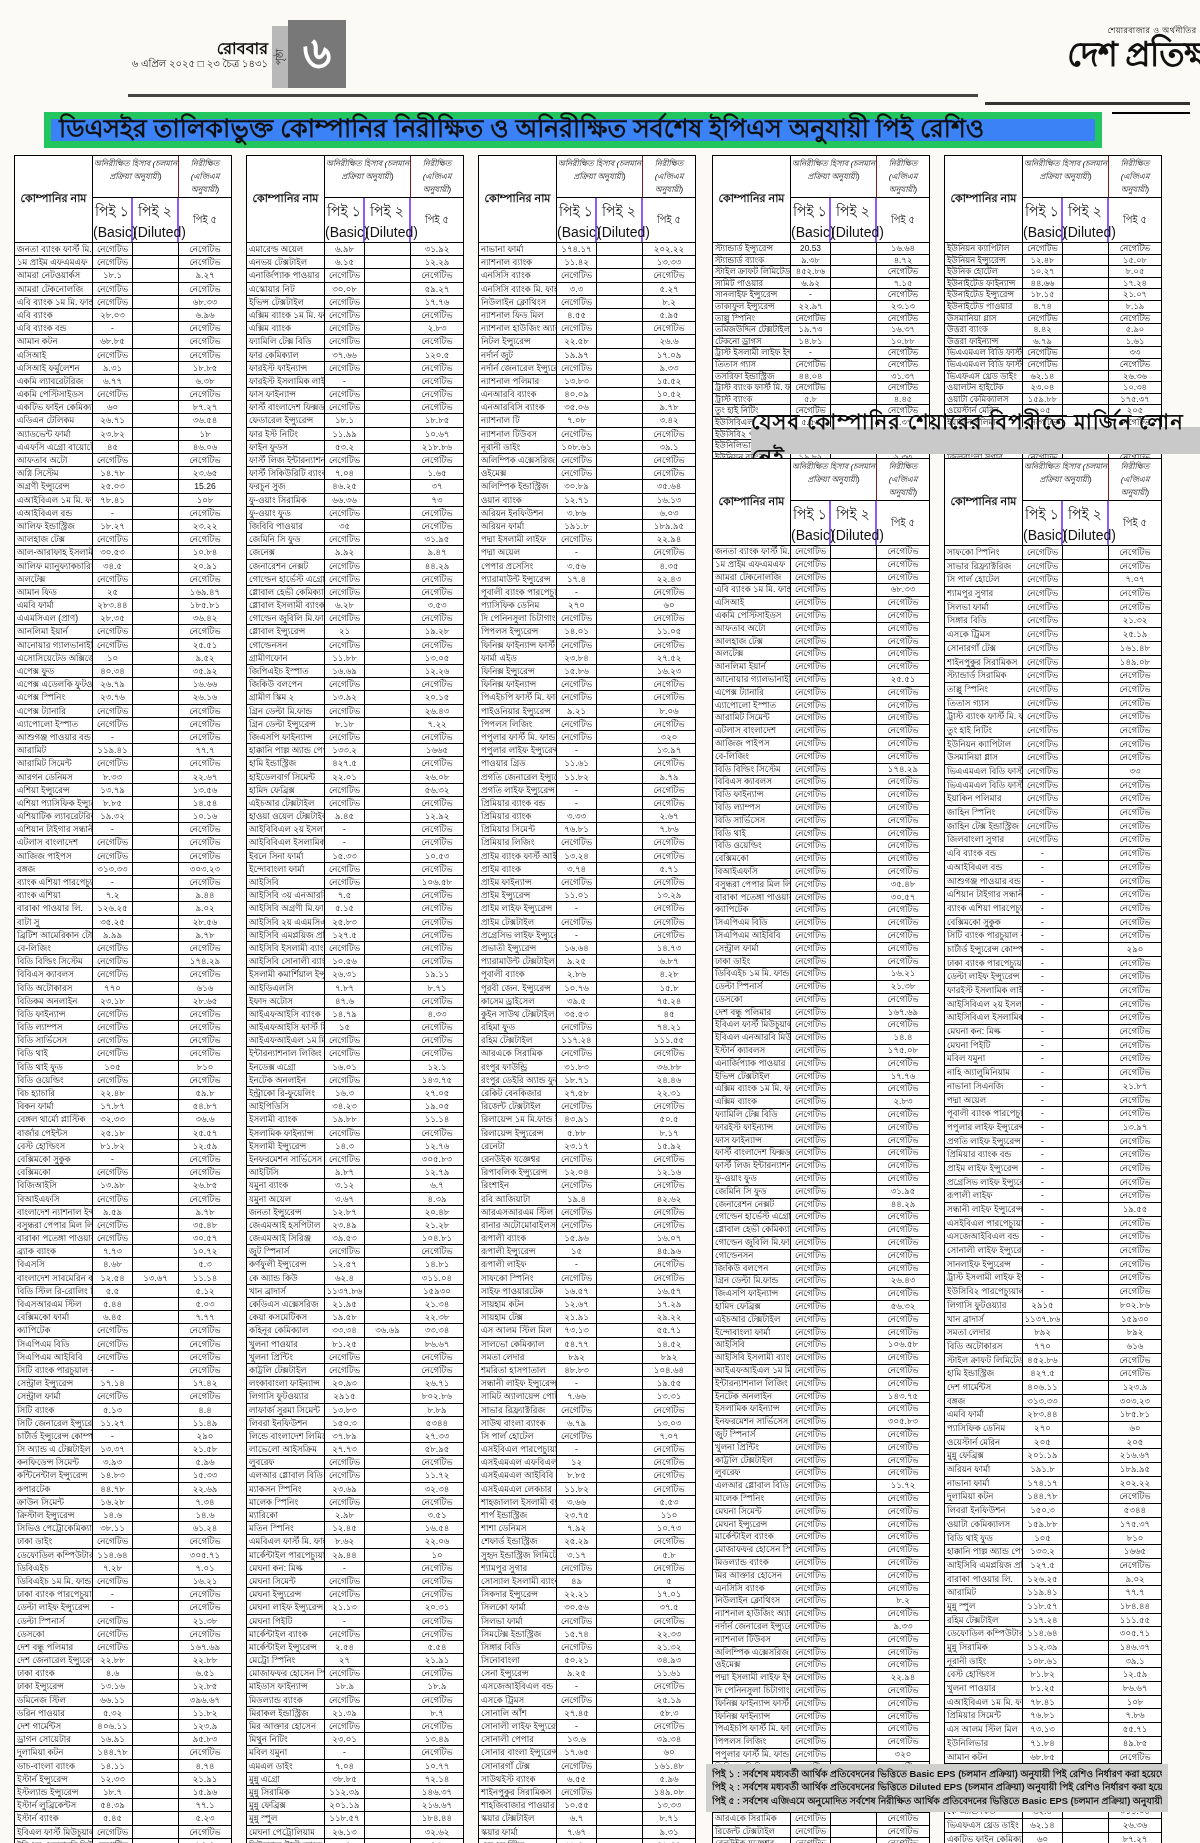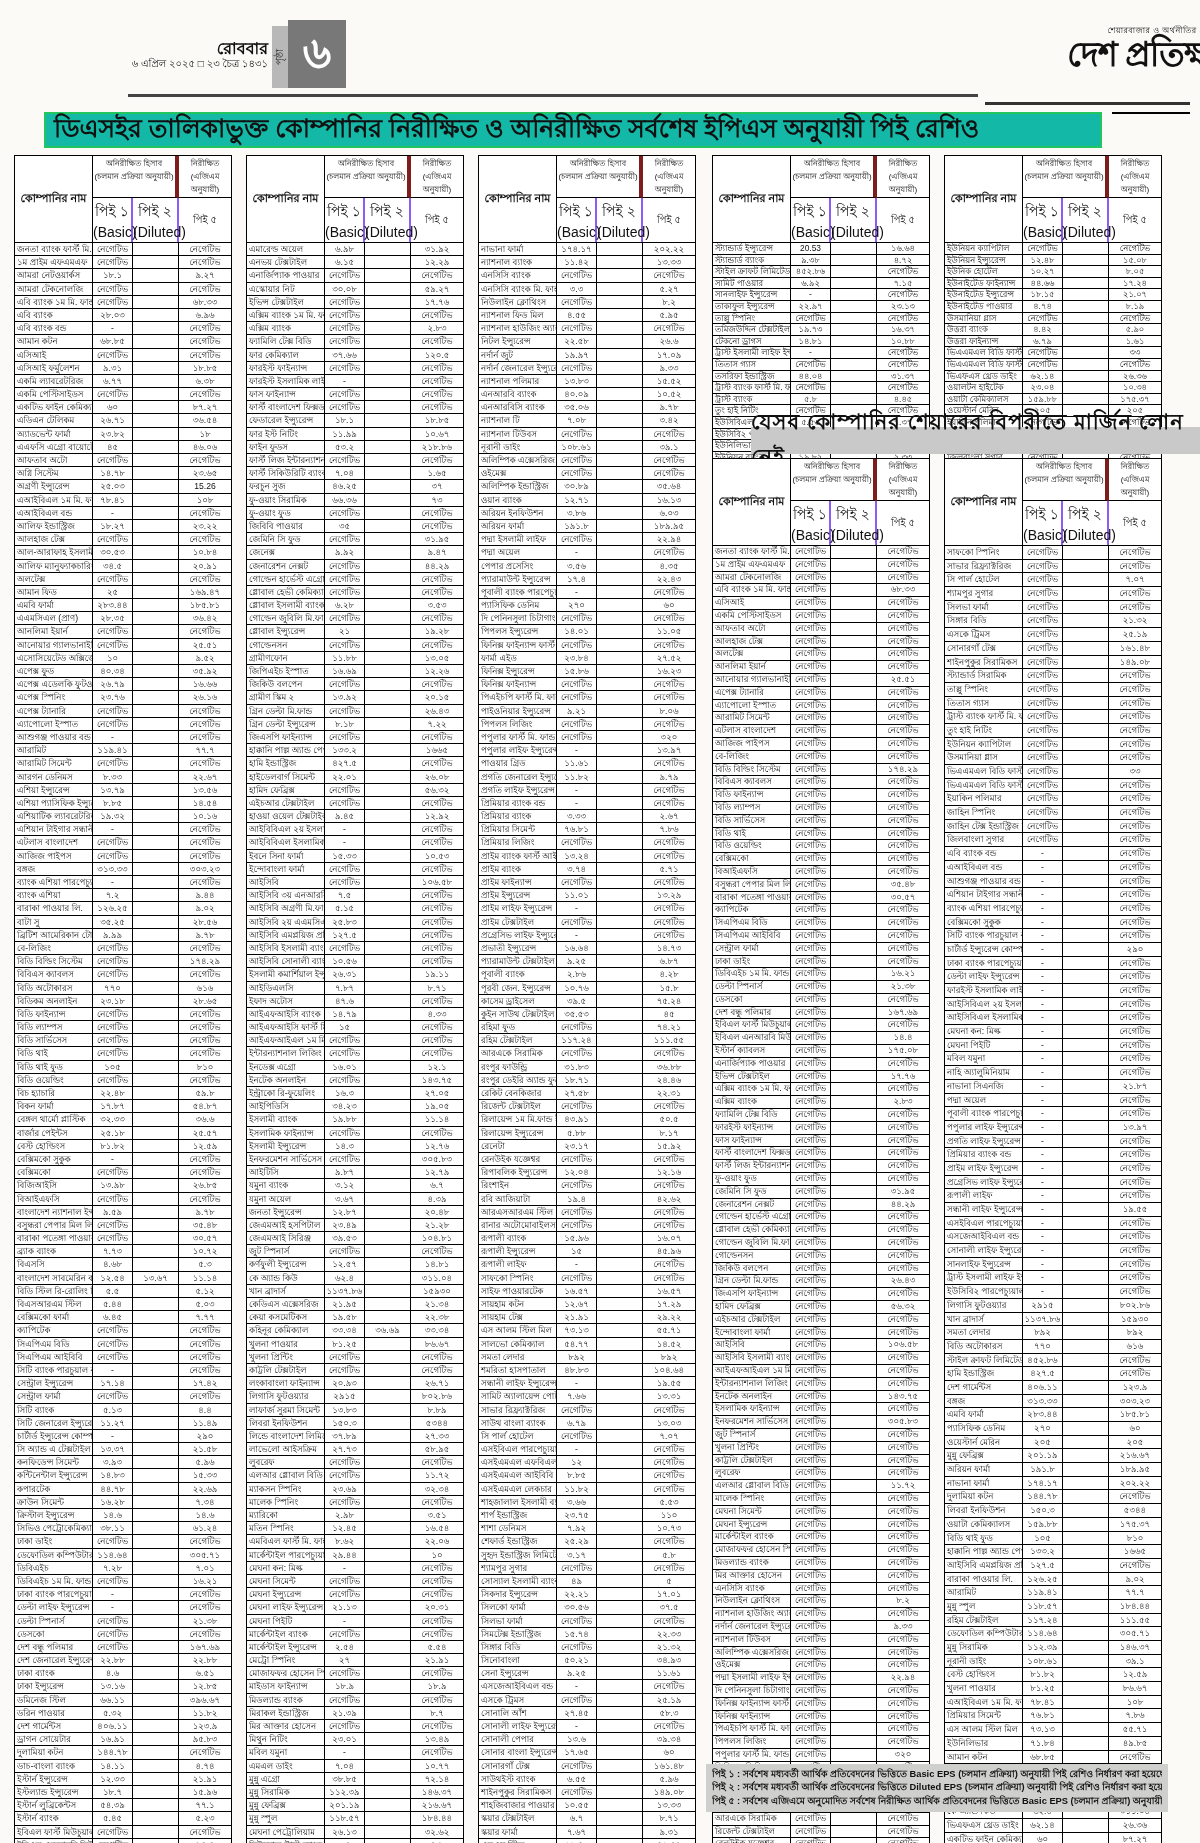--- a/index.html
+++ b/index.html
@@ -15,31 +15,31 @@
            writing-mode:vertical-rl;transform:rotate(180deg);font-size:10px;text-align:center;line-height:16px;}
   .pagebox{position:absolute;left:288px;top:2px;width:58px;height:68px;background:#787878;color:#fff;
            font-size:44px;font-weight:bold;text-align:center;line-height:66px;}
   .sectiontitle{position:absolute;left:360px;top:14px;width:620px;font-size:25px;font-weight:bold;}
   .mastrule{position:absolute;left:128px;top:76px;width:850px;height:3px;background:#444;}
   .logoblock{position:absolute;left:1005px;top:6px;width:205px;text-align:right;margin-left:20px;}
   .logoblock .tagline{font-size:8px;letter-spacing:.5px;}
   .logoblock .paper{font-size:34px;font-weight:bold;letter-spacing:-1px;line-height:1.05;}
   .logorule{position:absolute;left:985px;top:84px;width:205px;height:3px;background:#333;}
   
-  .headlinebox{position:absolute;left:44px;top:112px;width:1058px;height:36px;border:2px solid #22c55e;
-               background:#14b8a6;display:flex;align-items:center;justify-content:flex-start;padding-left:8px;box-sizing:border-box;}
+  .headlinebox{position:absolute;left:44px;top:112px;width:1058px;height:36px;border:7px solid #22c55e;
+               background:#3b82f6;display:flex;align-items:center;justify-content:flex-start;padding-left:8px;box-sizing:border-box;}
   .headlinebox h1{margin:0;font-size:25px;font-weight:bold;letter-spacing:0;}
   .hl-rule{position:absolute;left:1112px;top:112px;width:78px;height:2px;background:#000;}
   
   .tblgroup{position:absolute;border:1.5px solid #000;background:#fff;box-sizing:border-box;}
   .g-head{display:grid;grid-template-columns:1fr 40px 46px 52px;border-bottom:1px solid #000;}
   .g-head .namehead{grid-row:1/3;display:flex;align-items:center;justify-content:center;
                     font-size:11px;font-weight:bold;border-right:1px solid #000;}
-  .g-head .unaud{grid-column:2/4;font-size:8px;text-align:center;border-right:4px solid #7f1d1d;border-bottom:1px solid #000;padding:1px 0;}
-  .g-head .aud{grid-column:4;grid-row:1;font-size:8px;text-align:center;border-bottom:1px solid #000;padding:1px 0;}
+  .g-head .unaud{grid-column:2/4;font-size:8px;text-align:center;border-right:1px solid #7f1d1d;border-bottom:1px solid #000;padding:1px 0;font-style:italic;}
+  .g-head .aud{grid-column:4;grid-row:1;font-size:8px;text-align:center;border-bottom:1px solid #000;padding:1px 0;font-style:italic;}
   .g-head .sub{font-size:14px;text-align:center;padding:2px 0;border-right:2px solid #8b5cf6;}
   .g-head .sub.last{border-right:none;}
   .g-head .pe5{font-size:10px;font-weight:normal;display:flex;align-items:center;justify-content:center;}
   .rows{display:block;}
   .trow{display:grid;grid-template-columns:1fr 40px 46px 52px;border-bottom:1px solid #000;align-items:stretch;}
   .trow:last-child{border-bottom:none;}
   .tcell{font-size:8.6px;line-height:var(--rh,12.2px);height:var(--rh,12.2px);overflow:hidden;white-space:nowrap;
          border-right:1px solid #000;padding:0 2px;box-sizing:border-box;}
   .tcell.num{text-align:center;padding:0;}
   .tcell:last-child{border-right:none;}

